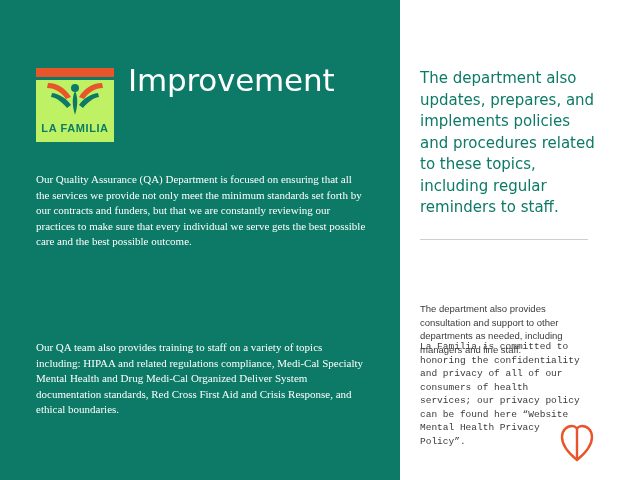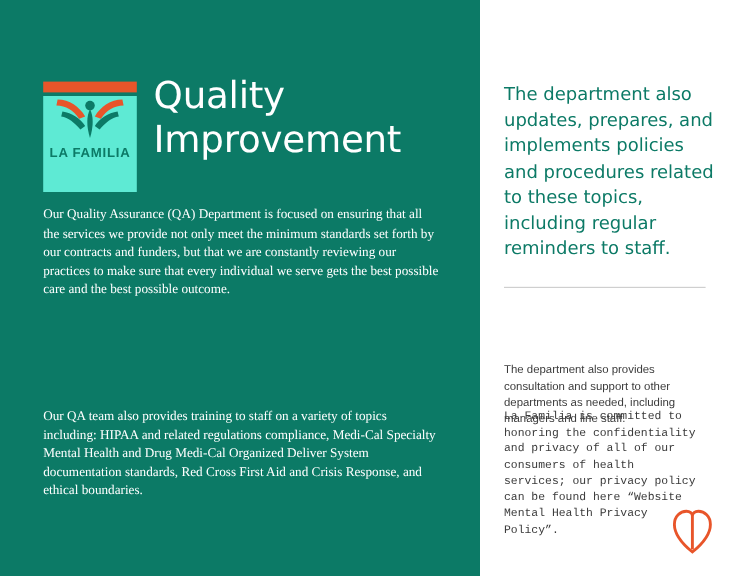--- a/index.html
+++ b/index.html
@@ -56,22 +56,22 @@
     top: 0;
     width: 78px;
     height: 9px;
     background: #e8552a;
   }
   .logo-body {
     position: absolute;
     left: 0;
     top: 12px;
     width: 78px;
-    height: 80px;
-    background: #5eead4;
+    height: 62px;
+    background: #bef264;
   }
   .logo-mark {
     position: absolute;
     left: 8px;
     top: 1px;
     width: 62px;
     height: 40px;
   }
   .logo-text {
     position: absolute;
@@ -175,21 +175,20 @@
               <path d="M8 12 C16 13 23 18 27 24 L23 27 C18 21 13 17 7 16 Z" fill="#0c7a66"></path>
               <path d="M54 12 C46 13 39 18 35 24 L39 27 C44 21 49 17 55 16 Z" fill="#0c7a66"></path>
               <path d="M31 10 C34 16 34 24 31 34 C28 24 28 16 31 10 Z" fill="#0c7a66"></path>
               <circle cx="31" cy="7" r="4" fill="#0c7a66"></circle>
             </svg>
             <div class="logo-text">LA FAMILIA</div>
           </div>
         </div>
 
         <div class="title">
-          <div>Quality</div>
           <div>Improvement</div>
         </div>
       </div>
 
       <div class="body-para" id="para1">Our Quality Assurance (QA) Department is focused on ensuring that all the services we provide not only meet the minimum standards set forth by our contracts and funders, but that we are constantly reviewing our practices to make sure that every individual we serve gets the best possible care and the best possible outcome.</div>
       <div class="body-para" id="para3">Our QA team also provides training to staff on a variety of topics including: HIPAA and related regulations compliance, Medi-Cal Specialty Mental Health and Drug Medi-Cal Organized Deliver System documentation standards, Red Cross First Aid and Crisis Response, and ethical boundaries.</div>
 
     </div>
   </div>
 

